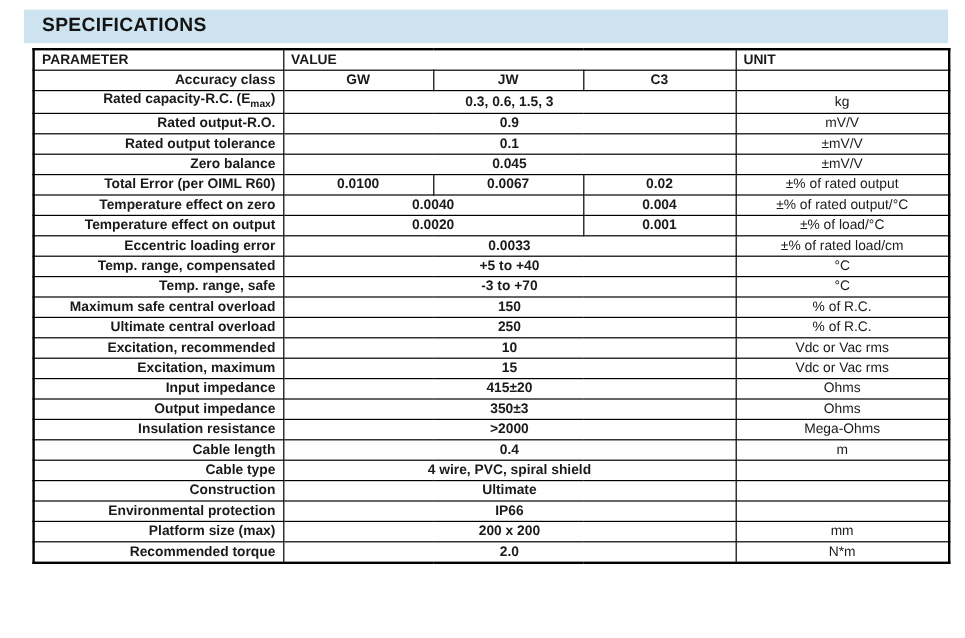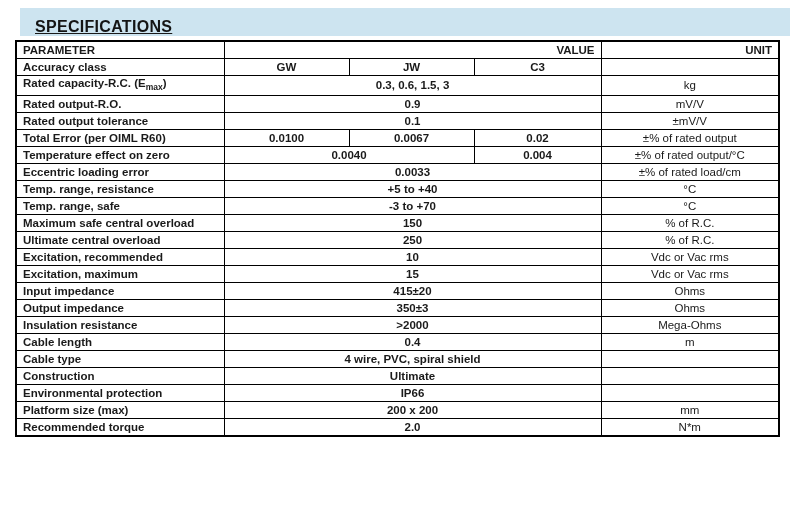--- a/index.html
+++ b/index.html
@@ -7,47 +7,47 @@
     width:804px; height:532px;
     background:#ffffff;
     font-family:"Liberation Sans", sans-serif;
     position:relative;
     color:#1a1a1a;
   }
   .banner {
     position:absolute; left:20px; top:8px;
     width:770px; height:28px;
     background:#cde4f0;
-    display:flex; align-items:flex-end;text-decoration:underline;
+    display:flex; align-items:center;
   }
   .banner-title {
     font-weight:bold; font-size:16px;
     letter-spacing:0.3px;
     padding-left:15px;
     color:#141414;
   }
   table.spec {
-    position:absolute; left:15px; top:40px;
+    position:absolute; left:27px; top:40px;
     width:763px;
     border-collapse:collapse;
     table-layout:fixed;
     border:2px solid #000;
   }
   table.spec th, table.spec td {
     border:1px solid #000;
     font-size:11.5px;
     line-height:13px;
     height:14px;
     padding:1px 6px;
     overflow:hidden;
     white-space:nowrap;
   }
   th.param-h { text-align:left; font-weight:bold; }
-  th.value-h, th.unit-h { text-align:right; font-weight:bold; }
-  td.param { text-align:left; font-weight:bold; }
+  th.value-h, th.unit-h { text-align:left; font-weight:bold; }
+  td.param { text-align:right; font-weight:bold; }
   td.val   { text-align:center; font-weight:bold; }
   td.val.bold { font-weight:bold;margin-top:35px; }
   td.unit  { text-align:center; font-weight:normal; }
   sub { font-size:8.5px; }
 </style>
 </head>
 <body>
 
 <div class="banner" style="background: rgb(205, 228, 240);">
   <span class="banner-title">SPECIFICATIONS</span>
@@ -85,39 +85,50 @@
         <td class="param">Rated output-R.O.</td>
         <td class="val" colspan="3">0.9</td>
         <td class="unit">mV/V</td>
       </tr>
       <tr>
         <td class="param">Rated output tolerance</td>
         <td class="val" colspan="3">0.1</td>
         <td class="unit">±mV/V</td>
       </tr>
       <tr>
+        <td class="param">Zero balance</td>
+        <td class="val" colspan="3">0.045</td>
+        <td class="unit">±mV/V</td>
+      </tr>
+      <tr>
         <td class="param">Total Error (per OIML R60)</td>
         <td class="val" colspan="1">0.0100</td>
         <td class="val" colspan="1">0.0067</td>
         <td class="val" colspan="1">0.02</td>
         <td class="unit">±% of rated output</td>
       </tr>
       <tr>
         <td class="param">Temperature effect on zero</td>
         <td class="val" colspan="2">0.0040</td>
         <td class="val" colspan="1">0.004</td>
         <td class="unit">±% of rated output/°C</td>
       </tr>
       <tr>
+        <td class="param">Temperature effect on output</td>
+        <td class="val" colspan="2">0.0020</td>
+        <td class="val" colspan="1">0.001</td>
+        <td class="unit">±% of load/°C</td>
+      </tr>
+      <tr>
         <td class="param">Eccentric loading error</td>
         <td class="val" colspan="3">0.0033</td>
         <td class="unit">±% of rated load/cm</td>
       </tr>
       <tr>
-        <td class="param">Temp. range, resistance</td>
+        <td class="param">Temp. range, compensated</td>
         <td class="val" colspan="3">+5 to +40</td>
         <td class="unit">°C</td>
       </tr>
       <tr>
         <td class="param">Temp. range, safe</td>
         <td class="val" colspan="3">-3 to +70</td>
         <td class="unit">°C</td>
       </tr>
       <tr>
         <td class="param">Maximum safe central overload</td>

